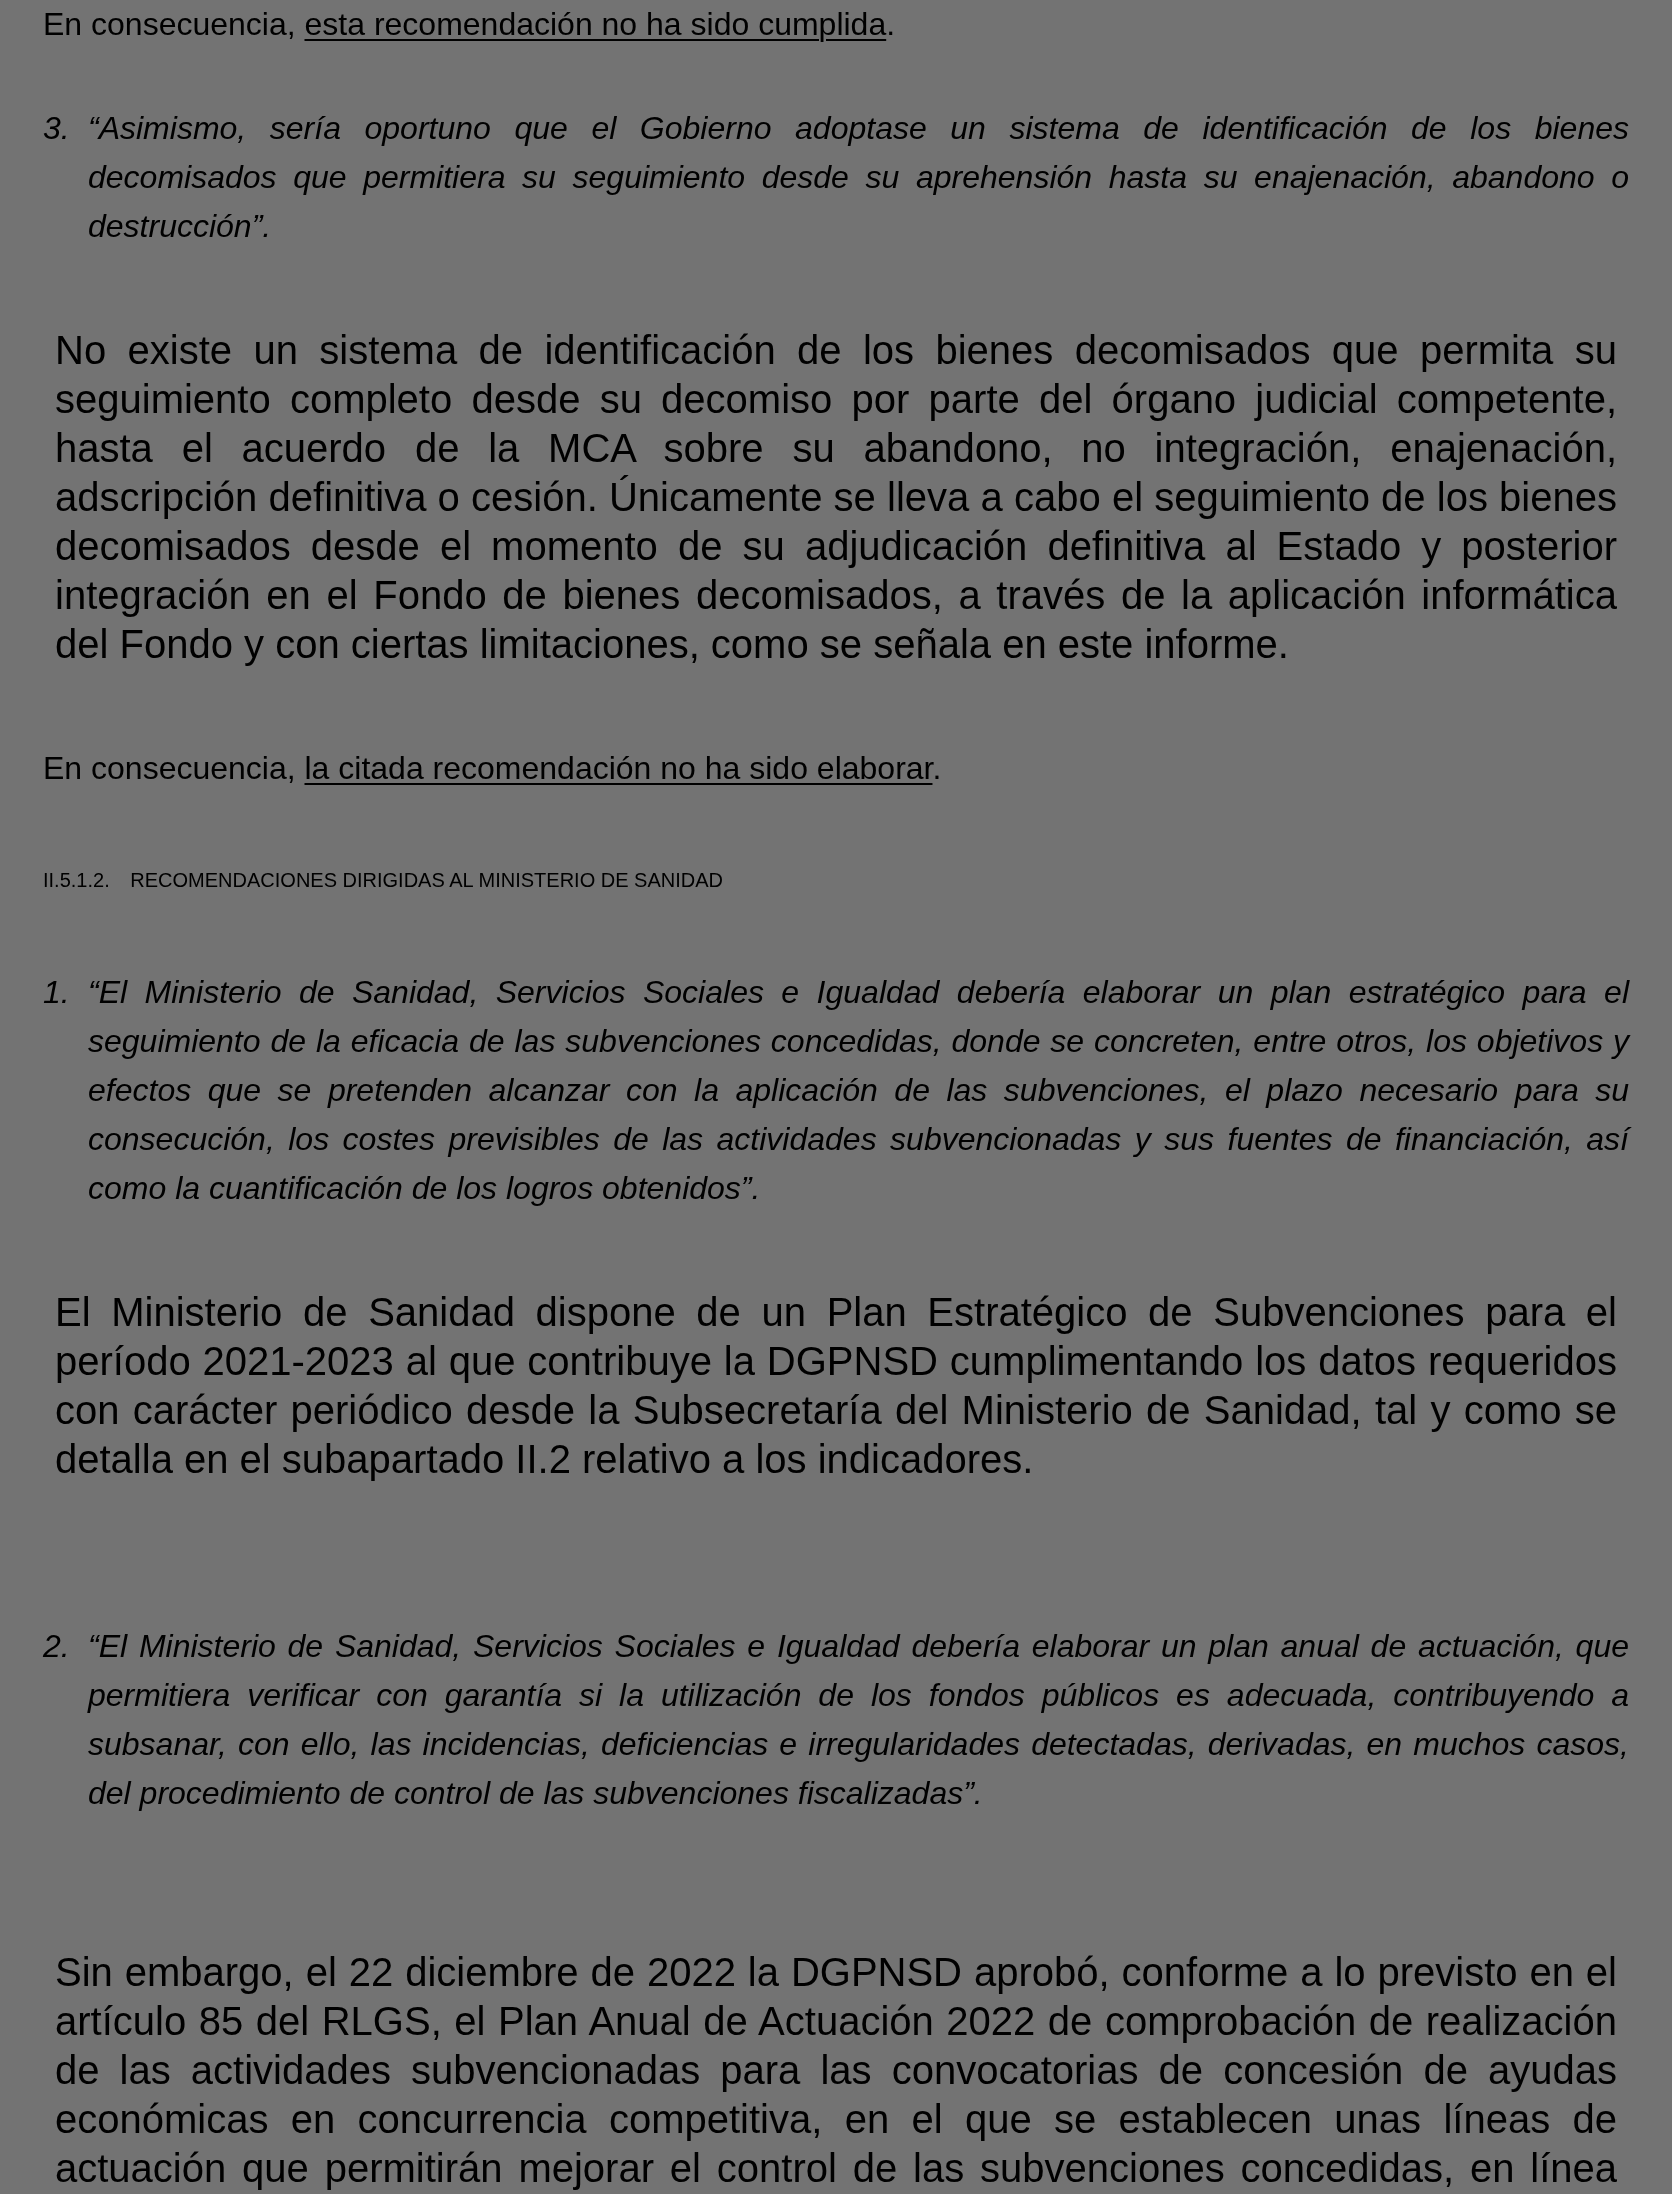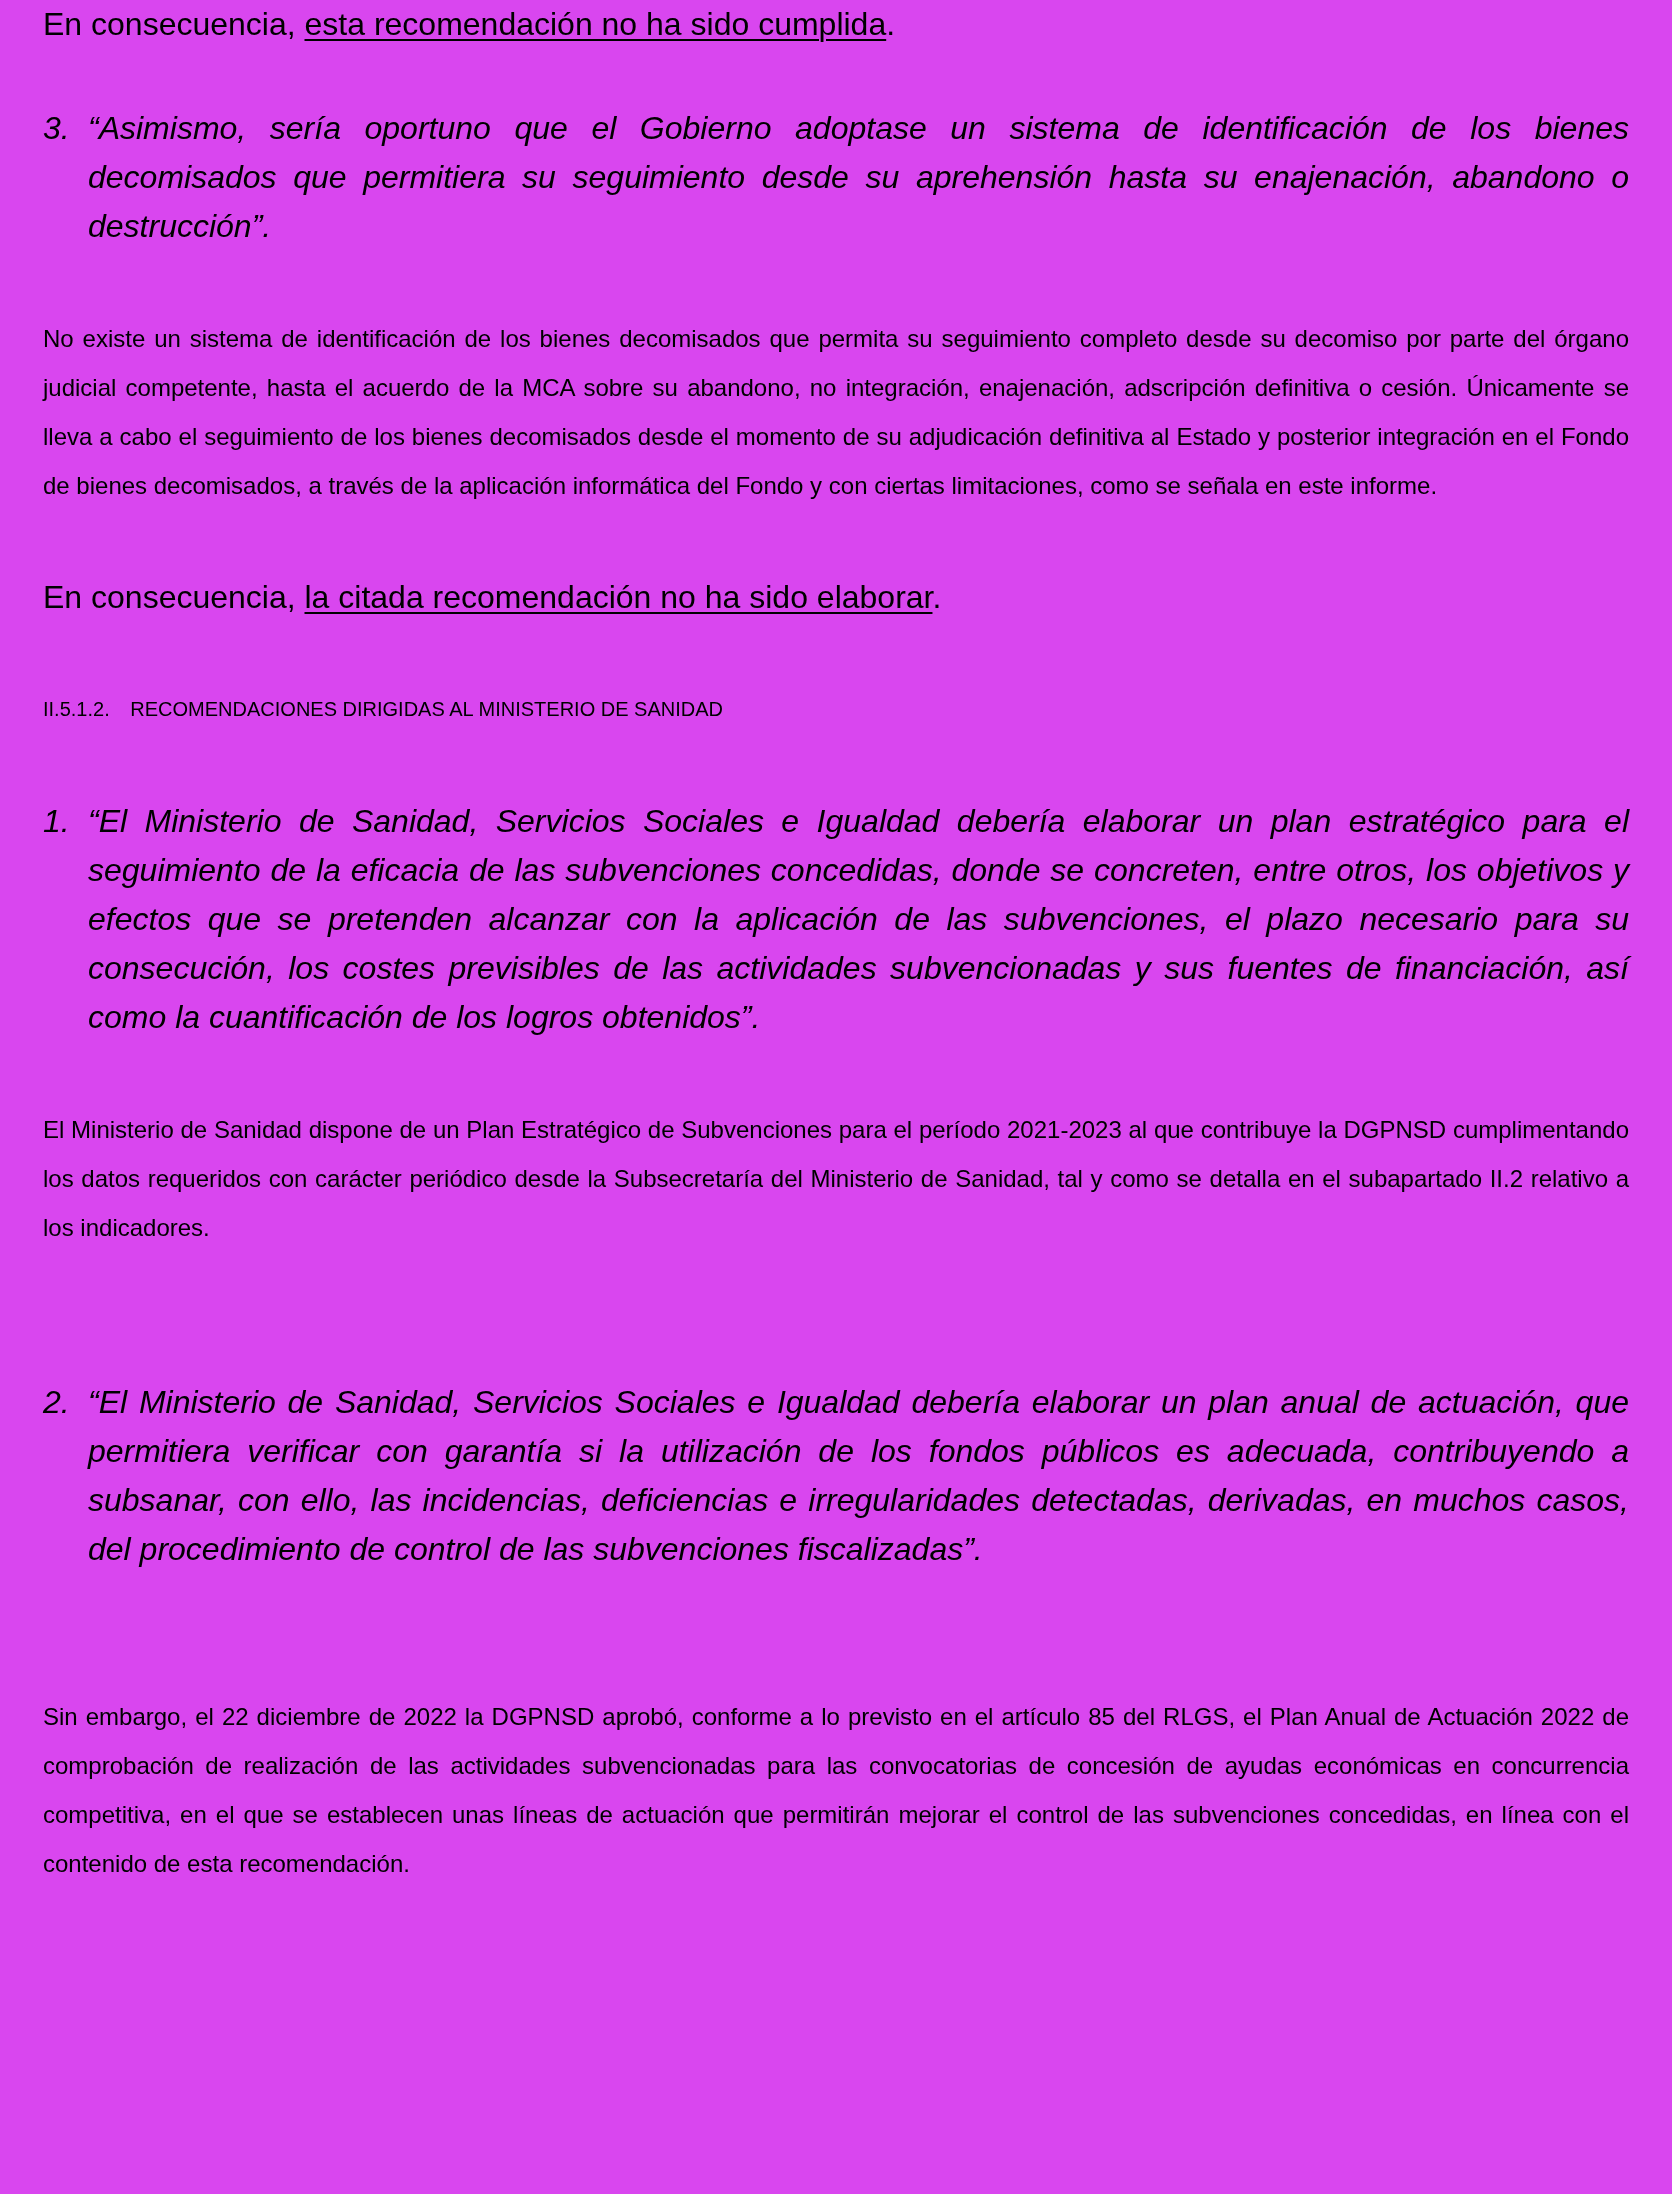--- a/index.html
+++ b/index.html
@@ -8,38 +8,38 @@
     background: #ffffff;
   }
   body {
     font-family: "Liberation Sans", sans-serif;
     color: #000000;
   }
   .page {
     position: relative;
     width: 1673px;
     height: 2194px;
-    background: #d946ef;
+    background: #737373;
     box-sizing: border-box;
     padding: 0;
     overflow: hidden;
   }
   .content {
     position: absolute;
     left: 43px;
     top: 0;
     width: 1586px; 
   }
   
   .para {
-    font-size: 24px;
+    font-size: 40px;
     line-height: 49px;
     text-align: justify;
     text-justify: inter-word;
-    margin: 0;
+    margin: 12px;
     hyphens: none;
   }
   .spacer-lg { height: 55px; }
   .spacer-xl { height: 63px; }
 
   .conclusion {
     font-size: 32px;
     line-height: 49px;
     text-align: left;
     margin: 0;

